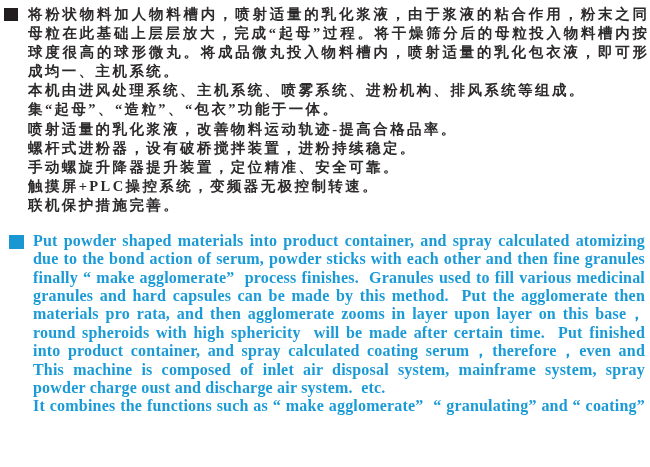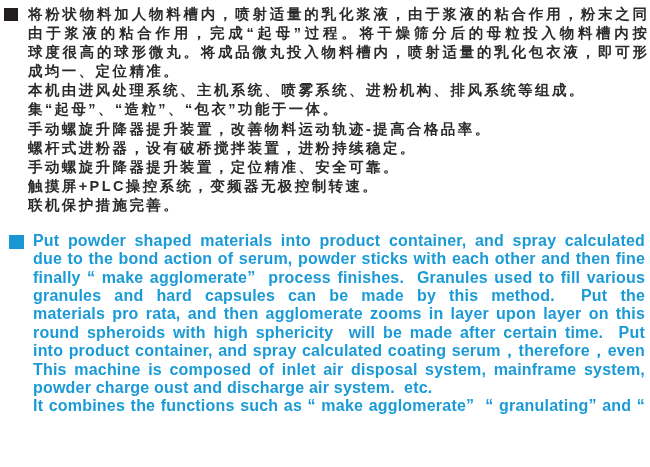--- a/index.html
+++ b/index.html
@@ -47,20 +47,21 @@
     padding-right: 2px;
   }
   .en {
     margin-top: 17px;
     padding-left: 33px;
     padding-right: 5px;
   }
   .line {
     white-space: pre-wrap;
     overflow: hidden;
+    font-family: Liberation Serif, serif;
   }
   .cn .line {
     font-size: 14.5px;
     line-height: 19.1px;
     height: 19.1px;
     font-weight: bold;
     letter-spacing: 1px;
     color: var(--cn-text, #2d2a2b);
   }
   .cn .line.loose {
@@ -84,32 +85,32 @@
 <body style="background: rgb(255, 255, 255);">
 
 <div class="doc">
 
   <section class="cn">
     <span class="bullet cn-bullet"></span>
     <div class="lines">
 
         <div class="line fill">将粉状物料加人物料槽内，喷射适量的乳化浆液，由于浆液的粘合作用，粉末之同</div>
 
-        <div class="line fill">由于浆液的粘合作用，完成“起母”过程。将干燥筛分后的母粒投入物料槽内按</div>
+        <div class="line fill">母粒在此基础上层层放大，完成“起母”过程。将干燥筛分后的母粒投入物料槽内按</div>
 
 
         <div class="line fill">球度很高的球形微丸。将成品微丸投入物料槽内，喷射适量的乳化包衣液，即可形</div>
 
-        <div class="line loose">成均一、定位精准。</div>
+        <div class="line loose">成均一、主机系统。</div>
 
         <div class="line loose">本机由进风处理系统、主机系统、喷雾系统、进粉机构、排风系统等组成。</div>
 
         <div class="line loose">集“起母”、“造粒”、“包衣”功能于一体。</div>
 
-        <div class="line loose">手动螺旋升降器提升装置，改善物料运动轨迹-提高合格品率。</div>
+        <div class="line loose">喷射适量的乳化浆液，改善物料运动轨迹-提高合格品率。</div>
 
         <div class="line loose">螺杆式进粉器，设有破桥搅拌装置，进粉持续稳定。</div>
 
         <div class="line loose">手动螺旋升降器提升装置，定位精准、安全可靠。</div>
 
         <div class="line loose">触摸屏+PLC操控系统，变频器无极控制转速。</div>
 
         <div class="line loose">联机保护措施完善。</div>
       </div>
   </section>

